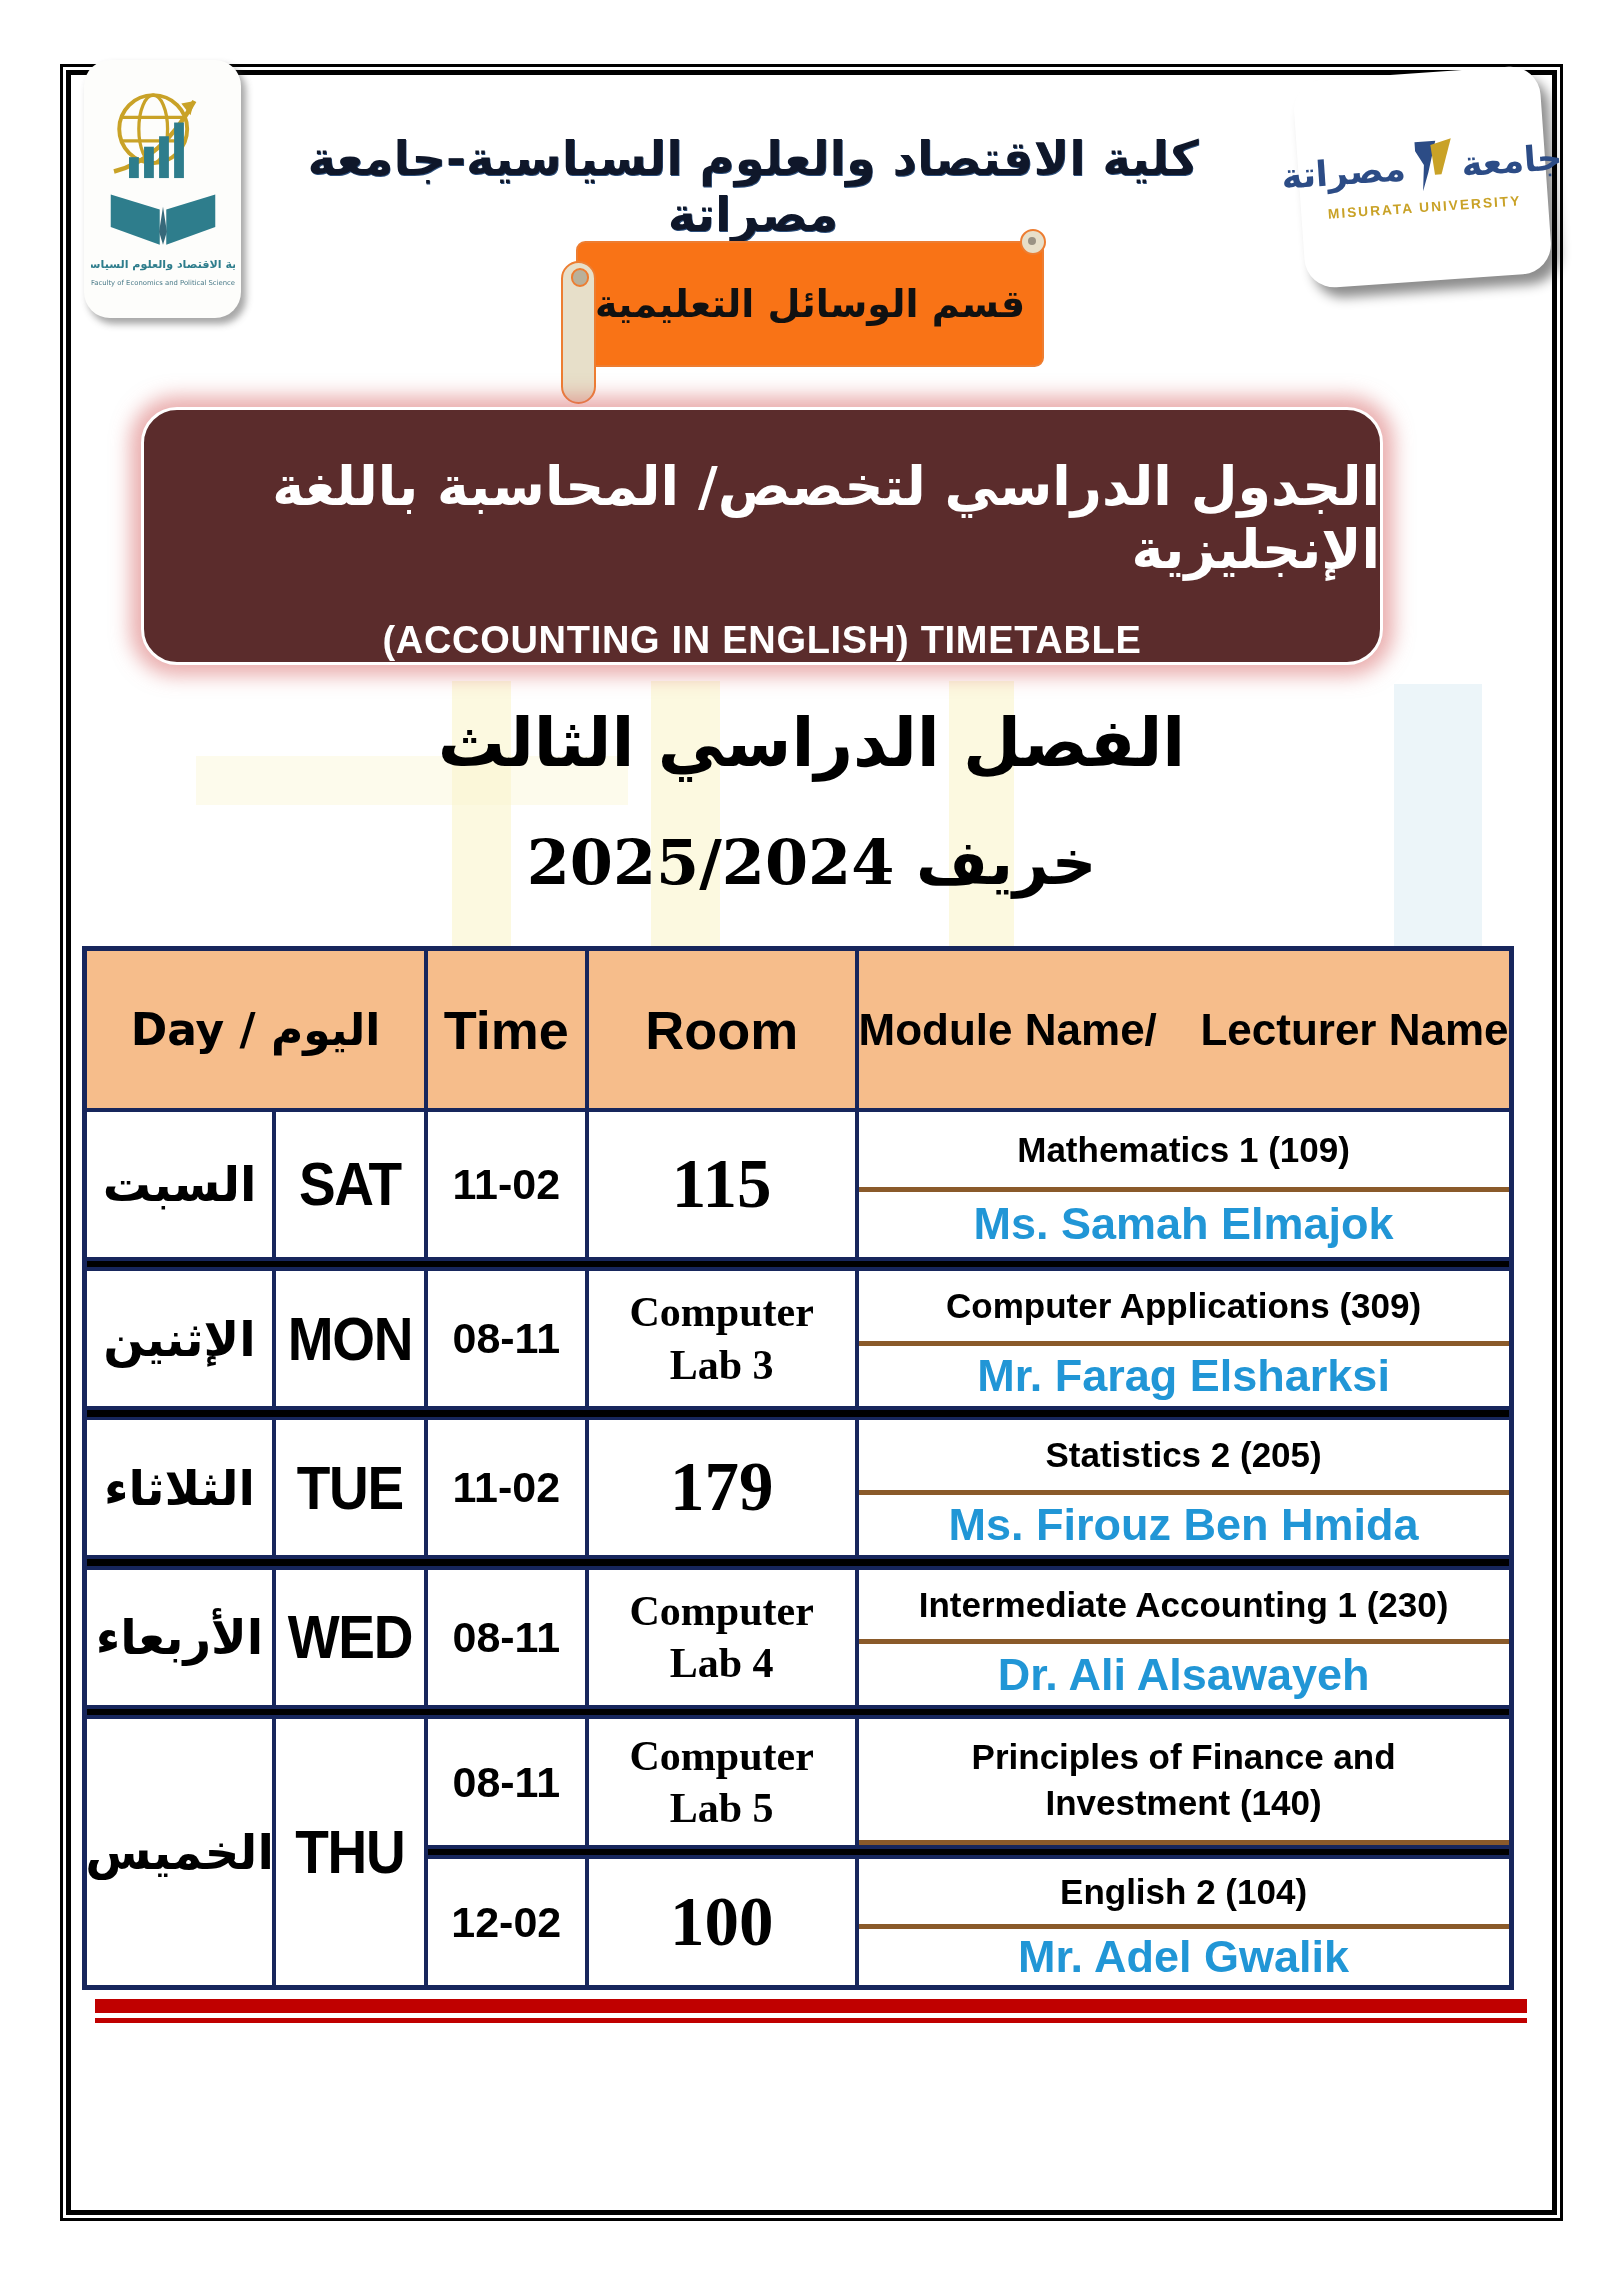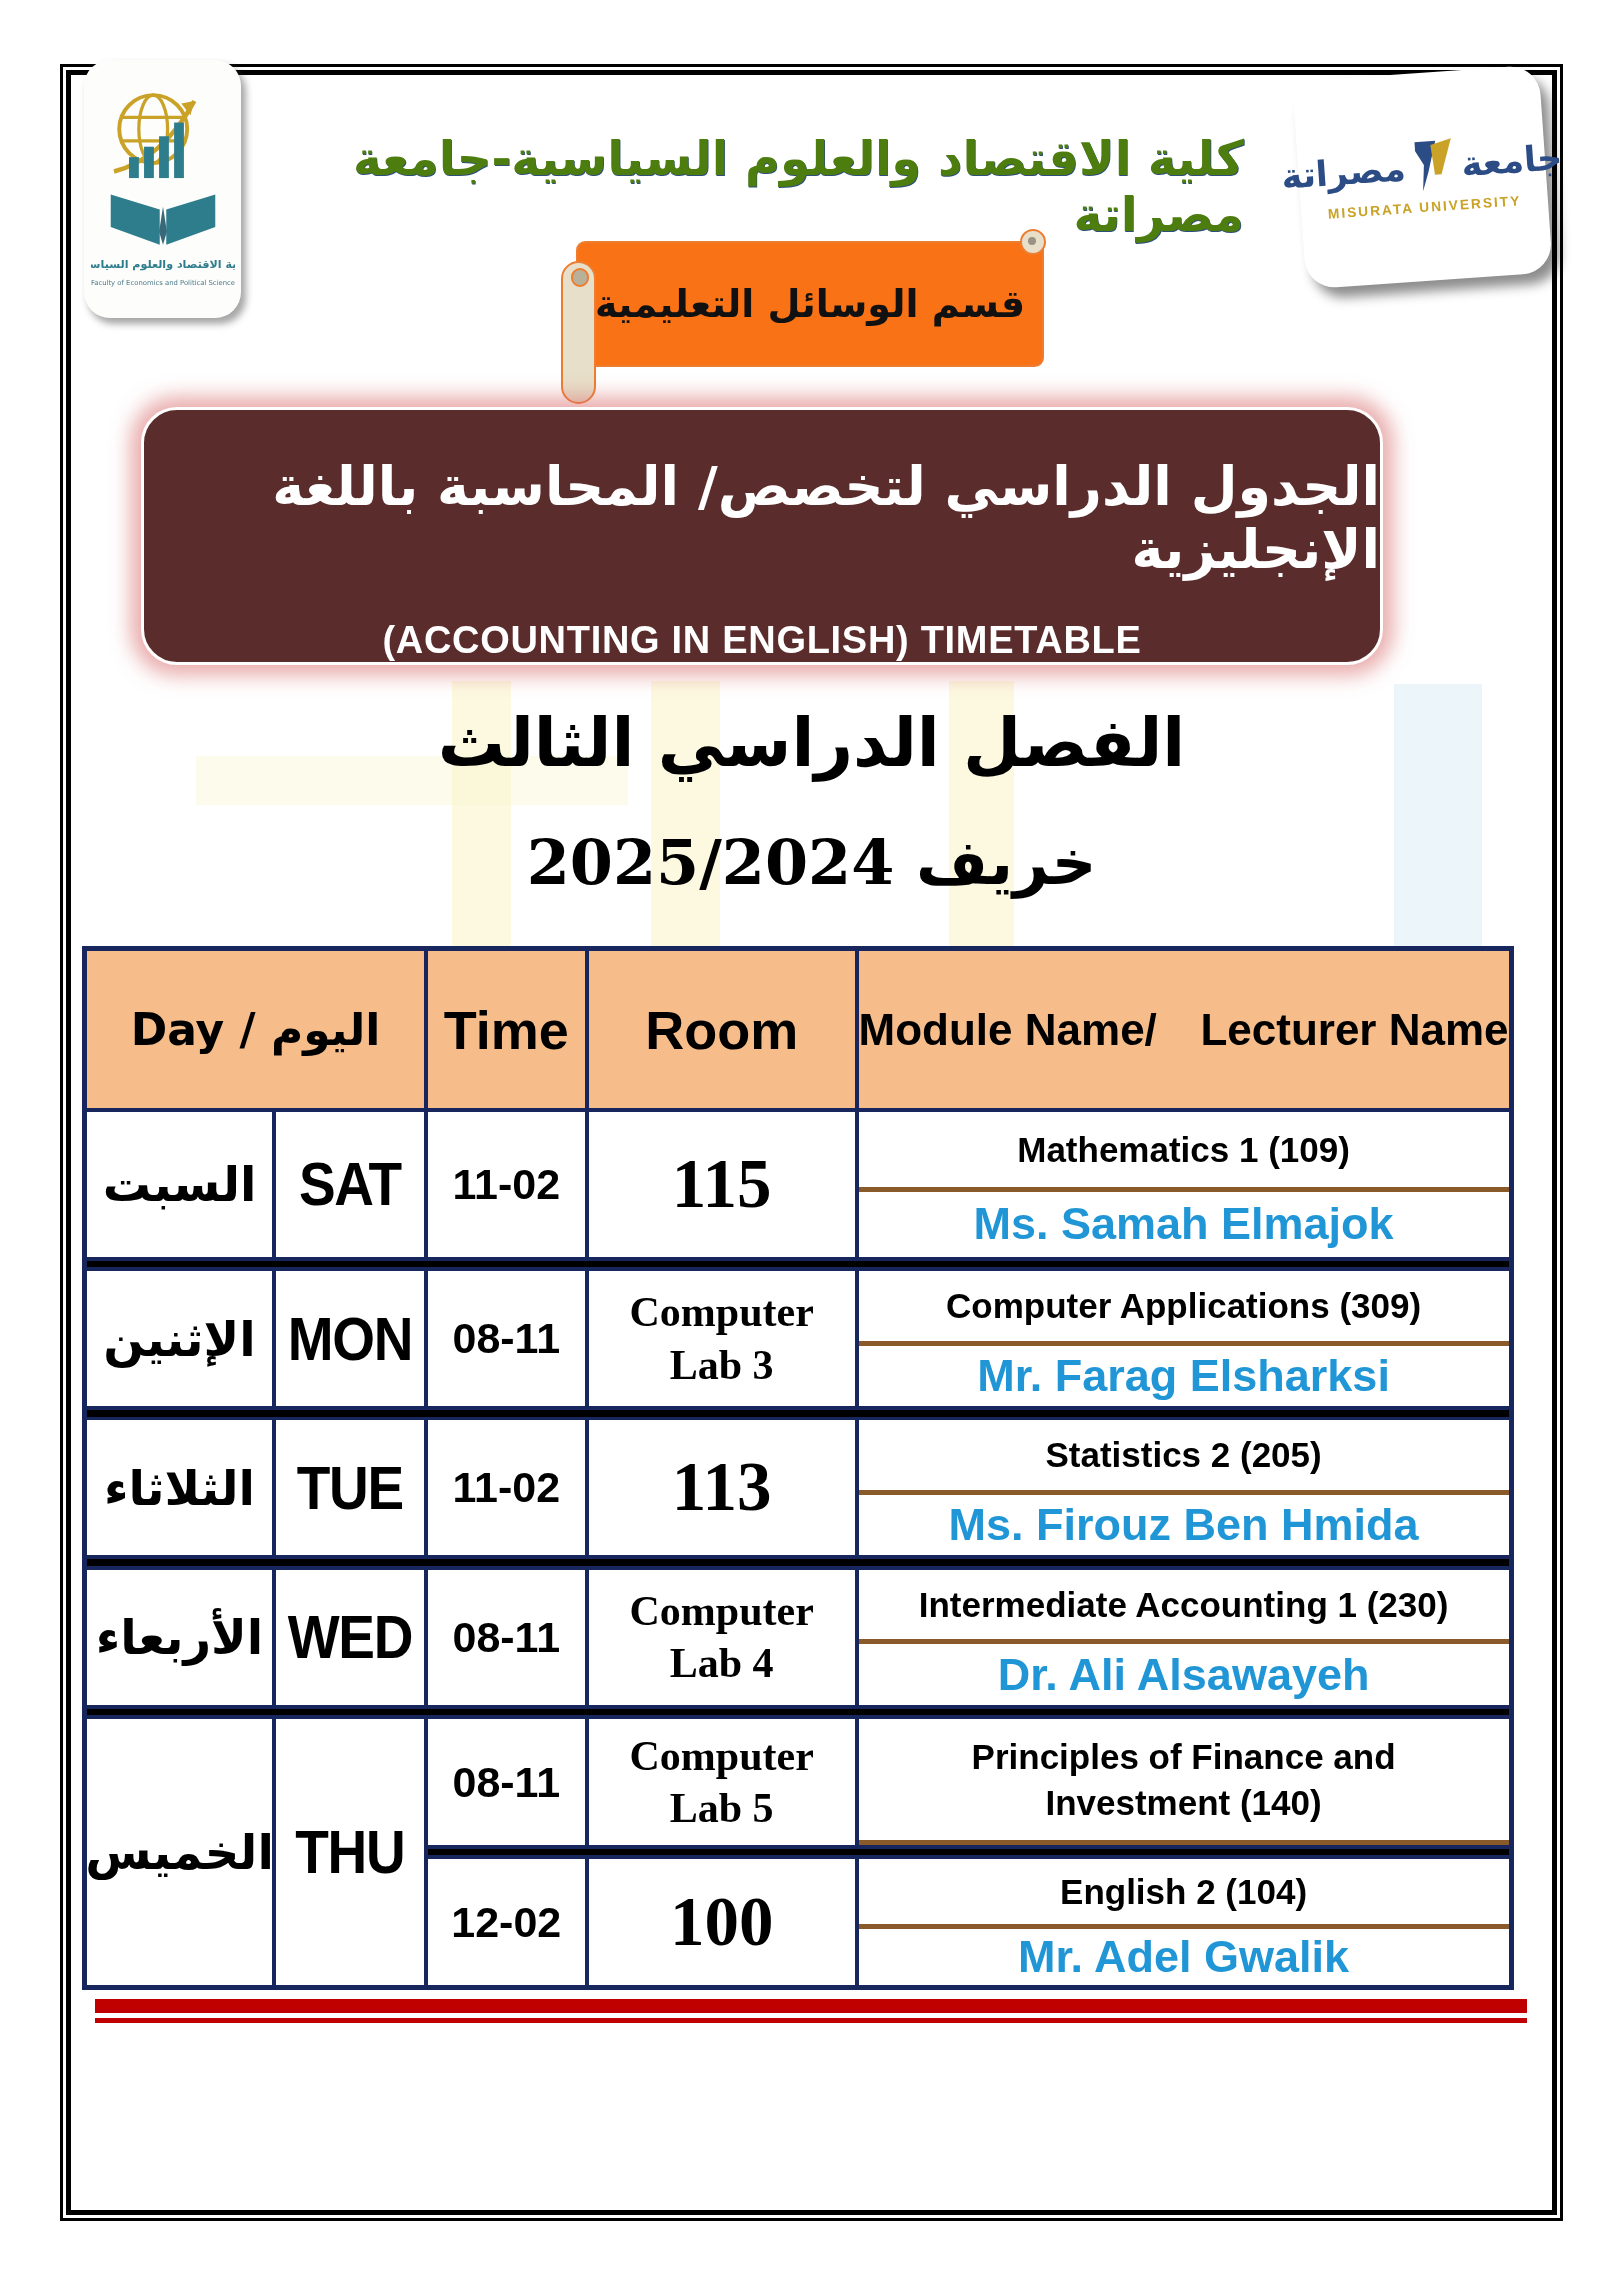--- a/index.html
+++ b/index.html
@@ -9,21 +9,21 @@
   
   .frame{position:absolute;left:60px;top:64px;width:1503px;height:2157px;
          border:3.3px solid #000;z-index:0;}
   .frame::before{content:"";position:absolute;inset:3.3px;border:5.9px solid #000;}
   
   .faculty-logo{position:absolute;left:84px;top:60px;width:157px;height:258px;
       background:#fdfdfb;border-radius:26px;z-index:2;
       box-shadow:4.6px 5.9px 7.9px rgba(60,60,60,.45);display:flex;align-items:center;justify-content:center;}
   
   .header-title{position:absolute;left:262px;top:130px;width:982px;z-index:2;
-      text-align:right;direction:rtl;color:#4d7c0f;font-weight:bold;font-size:48px;
+      text-align:center;direction:rtl;color:#0f172a;font-weight:bold;font-size:48px;
       font-family:"DejaVu Sans",sans-serif;text-shadow:0.7px 0.7px 0 #2c4f7c;}
   
   .univ-logo{position:absolute;left:1299px;top:73px;width:247px;height:208px;z-index:2;
       background:#fff;border-radius:30px;transform:rotate(-4deg);
       box-shadow:7.9px 10.5px 11.8px rgba(0,0,0,.45);
       display:flex;flex-direction:column;align-items:center;justify-content:center;gap:5.2px;}
   .univ-row{display:flex;direction:rtl;align-items:center;gap:6.5px;}
   .univ-ar{color:#2C4C86;font-weight:bold;font-size:35px;font-family:"DejaVu Sans",sans-serif;}
   .univ-en{color:#C9A227;font-weight:bold;font-size:13.7px;letter-spacing:2px;
       font-family:"Liberation Sans",sans-serif;}
@@ -195,21 +195,21 @@
       <div class="mod-bot">Mr. Farag Elsharksi</div>
     </div>
 
     <div class="sep"></div>
 
     <div class="cell day-ar">الثلاثاء</div>
     <div class="cell day-en">
         <span>TUE</span>
       </div>
     <div class="cell time">11-02</div>
-    <div class="cell room-big">113</div>
+    <div class="cell room-big">179</div>
     <div class="cell modcell">
       <div class="mod-top">Statistics 2 (205)</div>
       <div class="mod-div"></div>
       <div class="mod-bot">Ms. Firouz Ben Hmida</div>
     </div>
 
     <div class="sep"></div>
 
     <div class="cell day-ar">الأربعاء</div>
     <div class="cell day-en">

